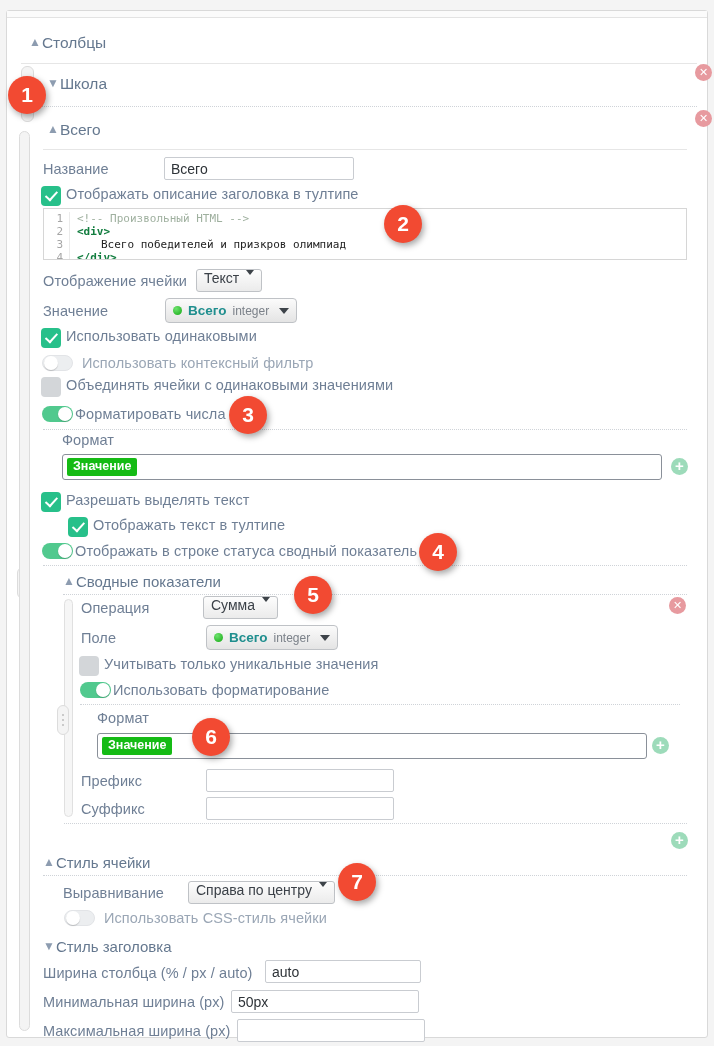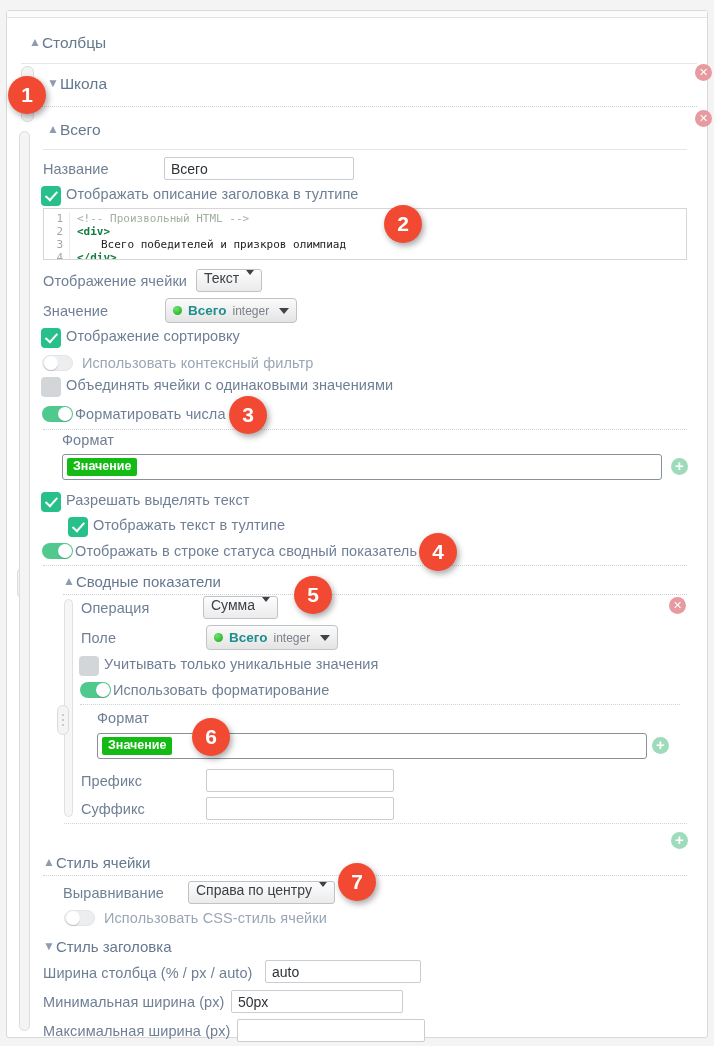--- a/index.html
+++ b/index.html
@@ -297,21 +297,21 @@
     <div class="lbl abs" style="left:36px; top:292px;">Значение</div>
     <div class="fieldsel abs" style="left:158px; top:287px;">
       <span class="bullet"></span>
       <span class="fname">Всего</span>
       <span class="ftype">integer</span>
       <span class="arrow" style="margin-left:4px; width:0;height:0;border-left:5px solid transparent;border-right:5px solid transparent;border-top:6px solid #3d4349;"></span>
     </div>
 
     <div class="ckrow abs" style="left:34px; top:317px;">
       <span class="cbx on"></span>
-      <span class="lbl">Отображение сортировку</span>
+      <span class="lbl">Использовать одинаковыми</span>
     </div>
 
     <div class="ckrow abs" style="left:35px; top:344px; gap:9px;">
       <span class="tgl off"></span>
       <span class="lbl" style="color:#9aa6b5;">Использовать контексный фильтр</span>
     </div>
 
     <div class="ckrow abs" style="left:34px; top:366px;">
       <span class="cbx off"></span>
       <span class="lbl">Объединять ячейки с одинаковыми значениями</span>
@@ -432,21 +432,21 @@
 
     <div class="sect-head abs" style="left:36px; top:927px; font-size:15px;">
       <span class="caret">▼</span>
       <span>Стиль заголовка</span>
     </div>
 
     <div class="lbl abs" style="left:36px; top:954px;">Ширина столбца (% / px / auto)</div>
     <input class="txt abs" style="left: 258px; top: 949px; width: 156px;" value="auto">
 
     <div class="lbl abs" style="left:36px; top:983px;">Минимальная ширина (px)</div>
-    <input class="txt abs" style="left: 224px; top: 979px; width: 172px;" value="50px">
+    <input class="txt abs" style="left: 224px; top: 979px; width: 188px;" value="50px">
 
     <div class="lbl abs" style="left:36px; top:1012px;">Максимальная ширина (px)</div>
     <input class="txt abs" style="left: 230px; top: 1008px; width: 188px;" value="">
 
     <div class="drag-handle abs plain" style="left:12px; top:120px; width:11px; height:900px; border-radius:6px; justify-content:flex-start; padding-top:0;"></div>
   </div>
 
   <div class="badge" style="left:8px;  top:76px;">1</div>
   <div class="badge" style="left:384px; top:205px;">2</div>
   <div class="badge" style="left:229px; top:396px;">3</div>

